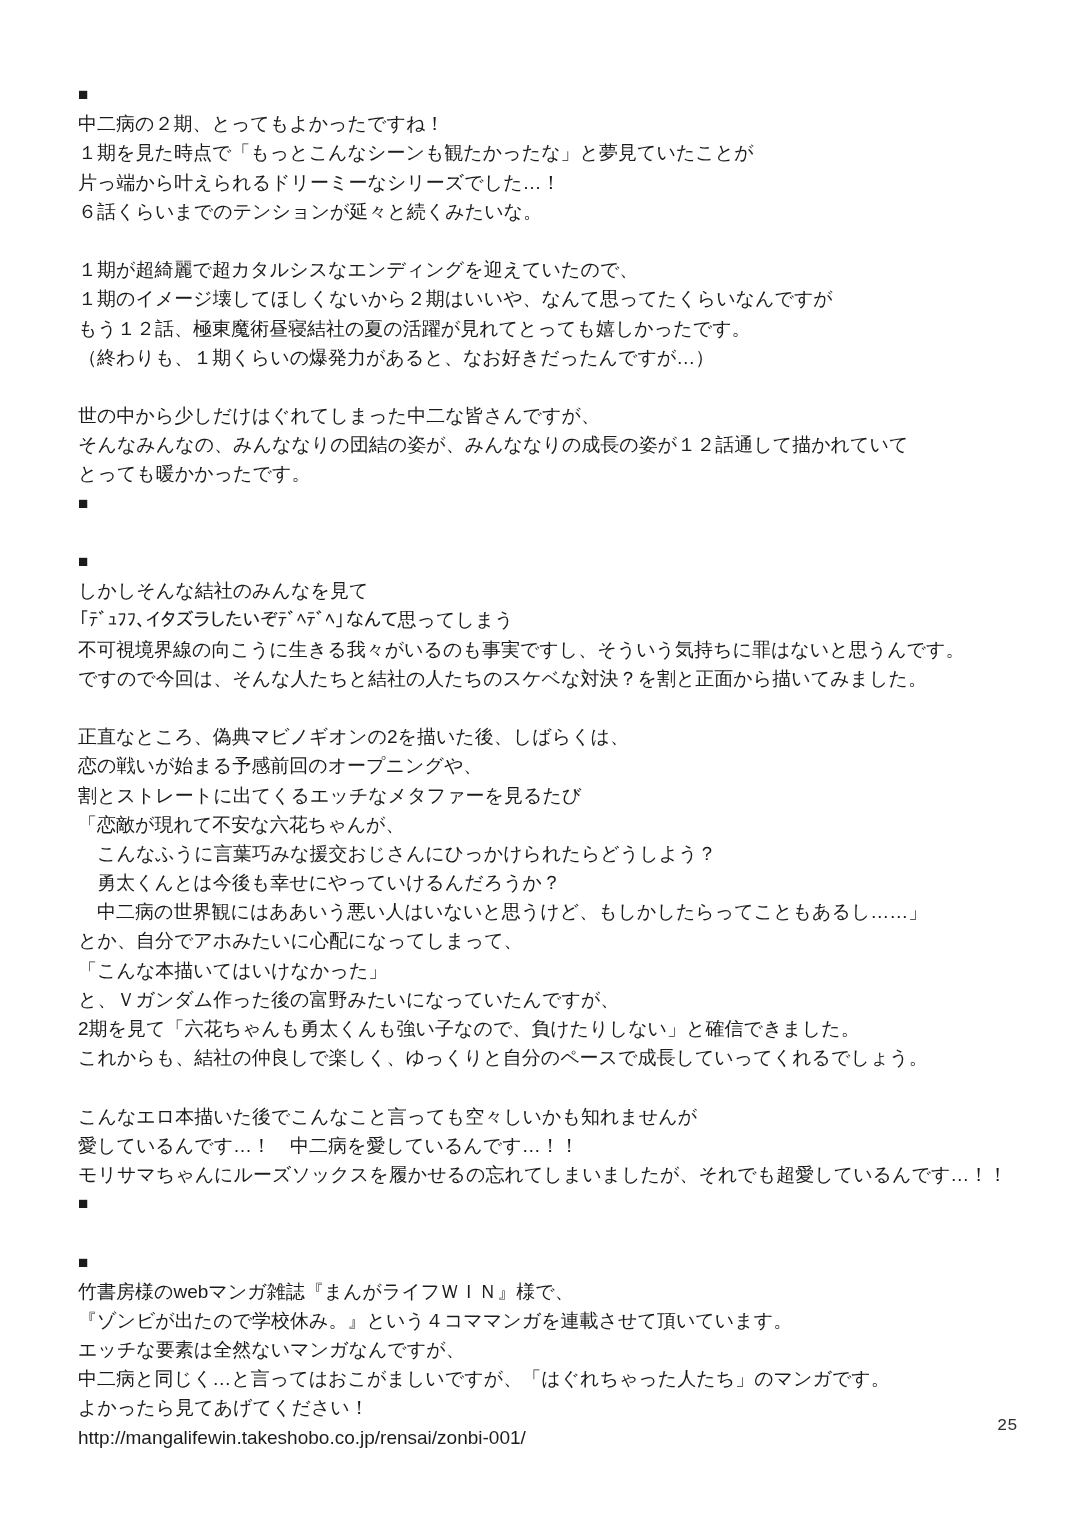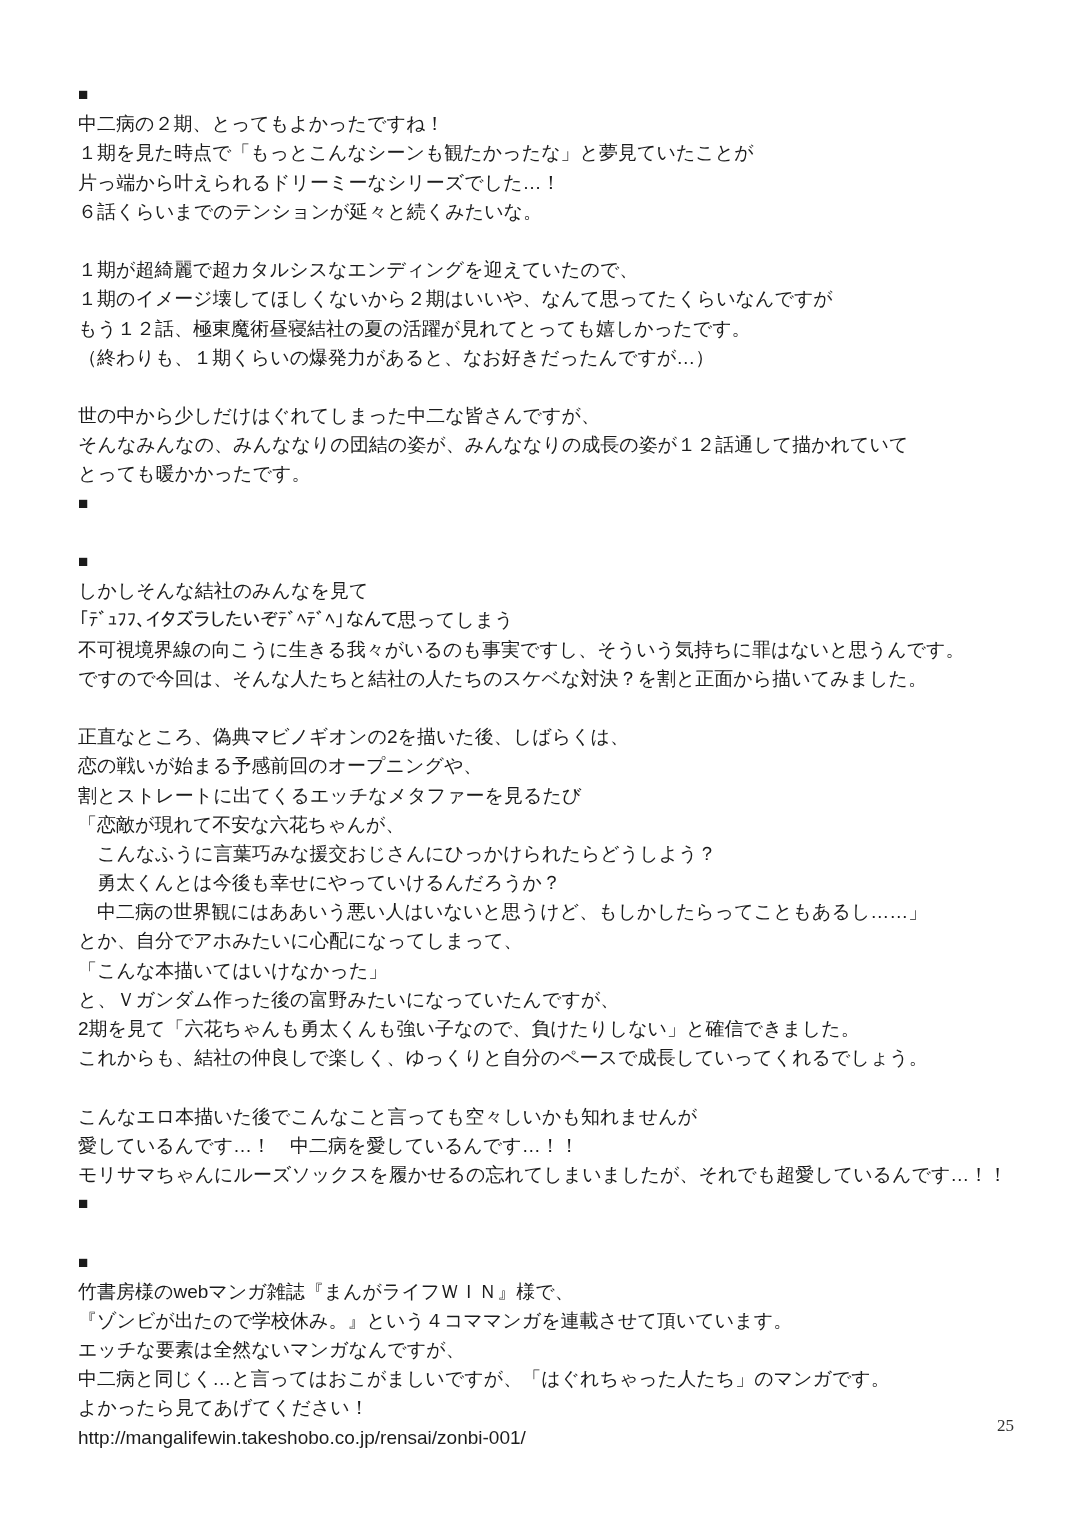--- a/index.html
+++ b/index.html
@@ -24,21 +24,21 @@
     white-space: pre;
     color: var(--text, #1b1b1b);
   }
   .line { height: 29.2px; }
   .line.blank-line { height: 29.2px; }
   .line.section-marker { font-size: 17px; }
   .page-number {
     position: absolute;
     left: 997px;
     top: 1416px;
-    font-family: Liberation Serif, serif;
+    font-family: Liberation Mono, monospace;
     font-size: 17px;
     color: var(--pagenum, #2f2f2f);
   }
 </style>
 </head>
 <body>
 
 <div class="page">
   <div class="text-column"><div class="line section-marker">■</div><div class="line">中二病の２期、とってもよかったですね！</div><div class="line">１期を見た時点で「もっとこんなシーンも観たかったな」と夢見ていたことが</div><div class="line">片っ端から叶えられるドリーミーなシリーズでした…！</div><div class="line">６話くらいまでのテンションが延々と続くみたいな。</div><div class="line blank-line">&nbsp;</div><div class="line">１期が超綺麗で超カタルシスなエンディングを迎えていたので、</div><div class="line">１期のイメージ壊してほしくないから２期はいいや、なんて思ってたくらいなんですが</div><div class="line">もう１２話、極東魔術昼寝結社の夏の活躍が見れてとっても嬉しかったです。</div><div class="line">（終わりも、１期くらいの爆発力があると、なお好きだったんですが…）</div><div class="line blank-line">&nbsp;</div><div class="line">世の中から少しだけはぐれてしまった中二な皆さんですが、</div><div class="line">そんなみんなの、みんななりの団結の姿が、みんななりの成長の姿が１２話通して描かれていて</div><div class="line">とっても暖かかったです。</div><div class="line section-marker">■</div><div class="line blank-line">&nbsp;</div><div class="line section-marker">■</div><div class="line">しかしそんな結社のみんなを見て</div><div class="line">「ﾃﾞｭﾌﾌ、イタズラしたいぞﾃﾞﾍﾃﾞﾍ」なんて思ってしまう</div><div class="line">不可視境界線の向こうに生きる我々がいるのも事実ですし、そういう気持ちに罪はないと思うんです。</div><div class="line">ですので今回は、そんな人たちと結社の人たちのスケベな対決？を割と正面から描いてみました。</div><div class="line blank-line">&nbsp;</div><div class="line">正直なところ、偽典マビノギオンの2を描いた後、しばらくは、</div><div class="line">恋の戦いが始まる予感前回のオープニングや、</div><div class="line">割とストレートに出てくるエッチなメタファーを見るたび</div><div class="line">「恋敵が現れて不安な六花ちゃんが、</div><div class="line">　こんなふうに言葉巧みな援交おじさんにひっかけられたらどうしよう？</div><div class="line">　勇太くんとは今後も幸せにやっていけるんだろうか？</div><div class="line">　中二病の世界観にはああいう悪い人はいないと思うけど、もしかしたらってこともあるし……」</div><div class="line">とか、自分でアホみたいに心配になってしまって、</div><div class="line">「こんな本描いてはいけなかった」</div><div class="line">と、Ｖガンダム作った後の富野みたいになっていたんですが、</div><div class="line">2期を見て「六花ちゃんも勇太くんも強い子なので、負けたりしない」と確信できました。</div><div class="line">これからも、結社の仲良しで楽しく、ゆっくりと自分のペースで成長していってくれるでしょう。</div><div class="line blank-line">&nbsp;</div><div class="line">こんなエロ本描いた後でこんなこと言っても空々しいかも知れませんが</div><div class="line">愛しているんです…！　中二病を愛しているんです…！！</div><div class="line">モリサマちゃんにルーズソックスを履かせるの忘れてしまいましたが、それでも超愛しているんです…！！</div><div class="line section-marker">■</div><div class="line blank-line">&nbsp;</div><div class="line section-marker">■</div><div class="line">竹書房様のwebマンガ雑誌『まんがライフＷＩＮ』様で、</div><div class="line">『ゾンビが出たので学校休み。』という４コママンガを連載させて頂いています。</div><div class="line">エッチな要素は全然ないマンガなんですが、</div><div class="line">中二病と同じく…と言ってはおこがましいですが、「はぐれちゃった人たち」のマンガです。</div><div class="line">よかったら見てあげてください！</div><div class="line">http://mangalifewin.takeshobo.co.jp/rensai/zonbi-001/</div></div>
   <div class="page-number">25</div>

